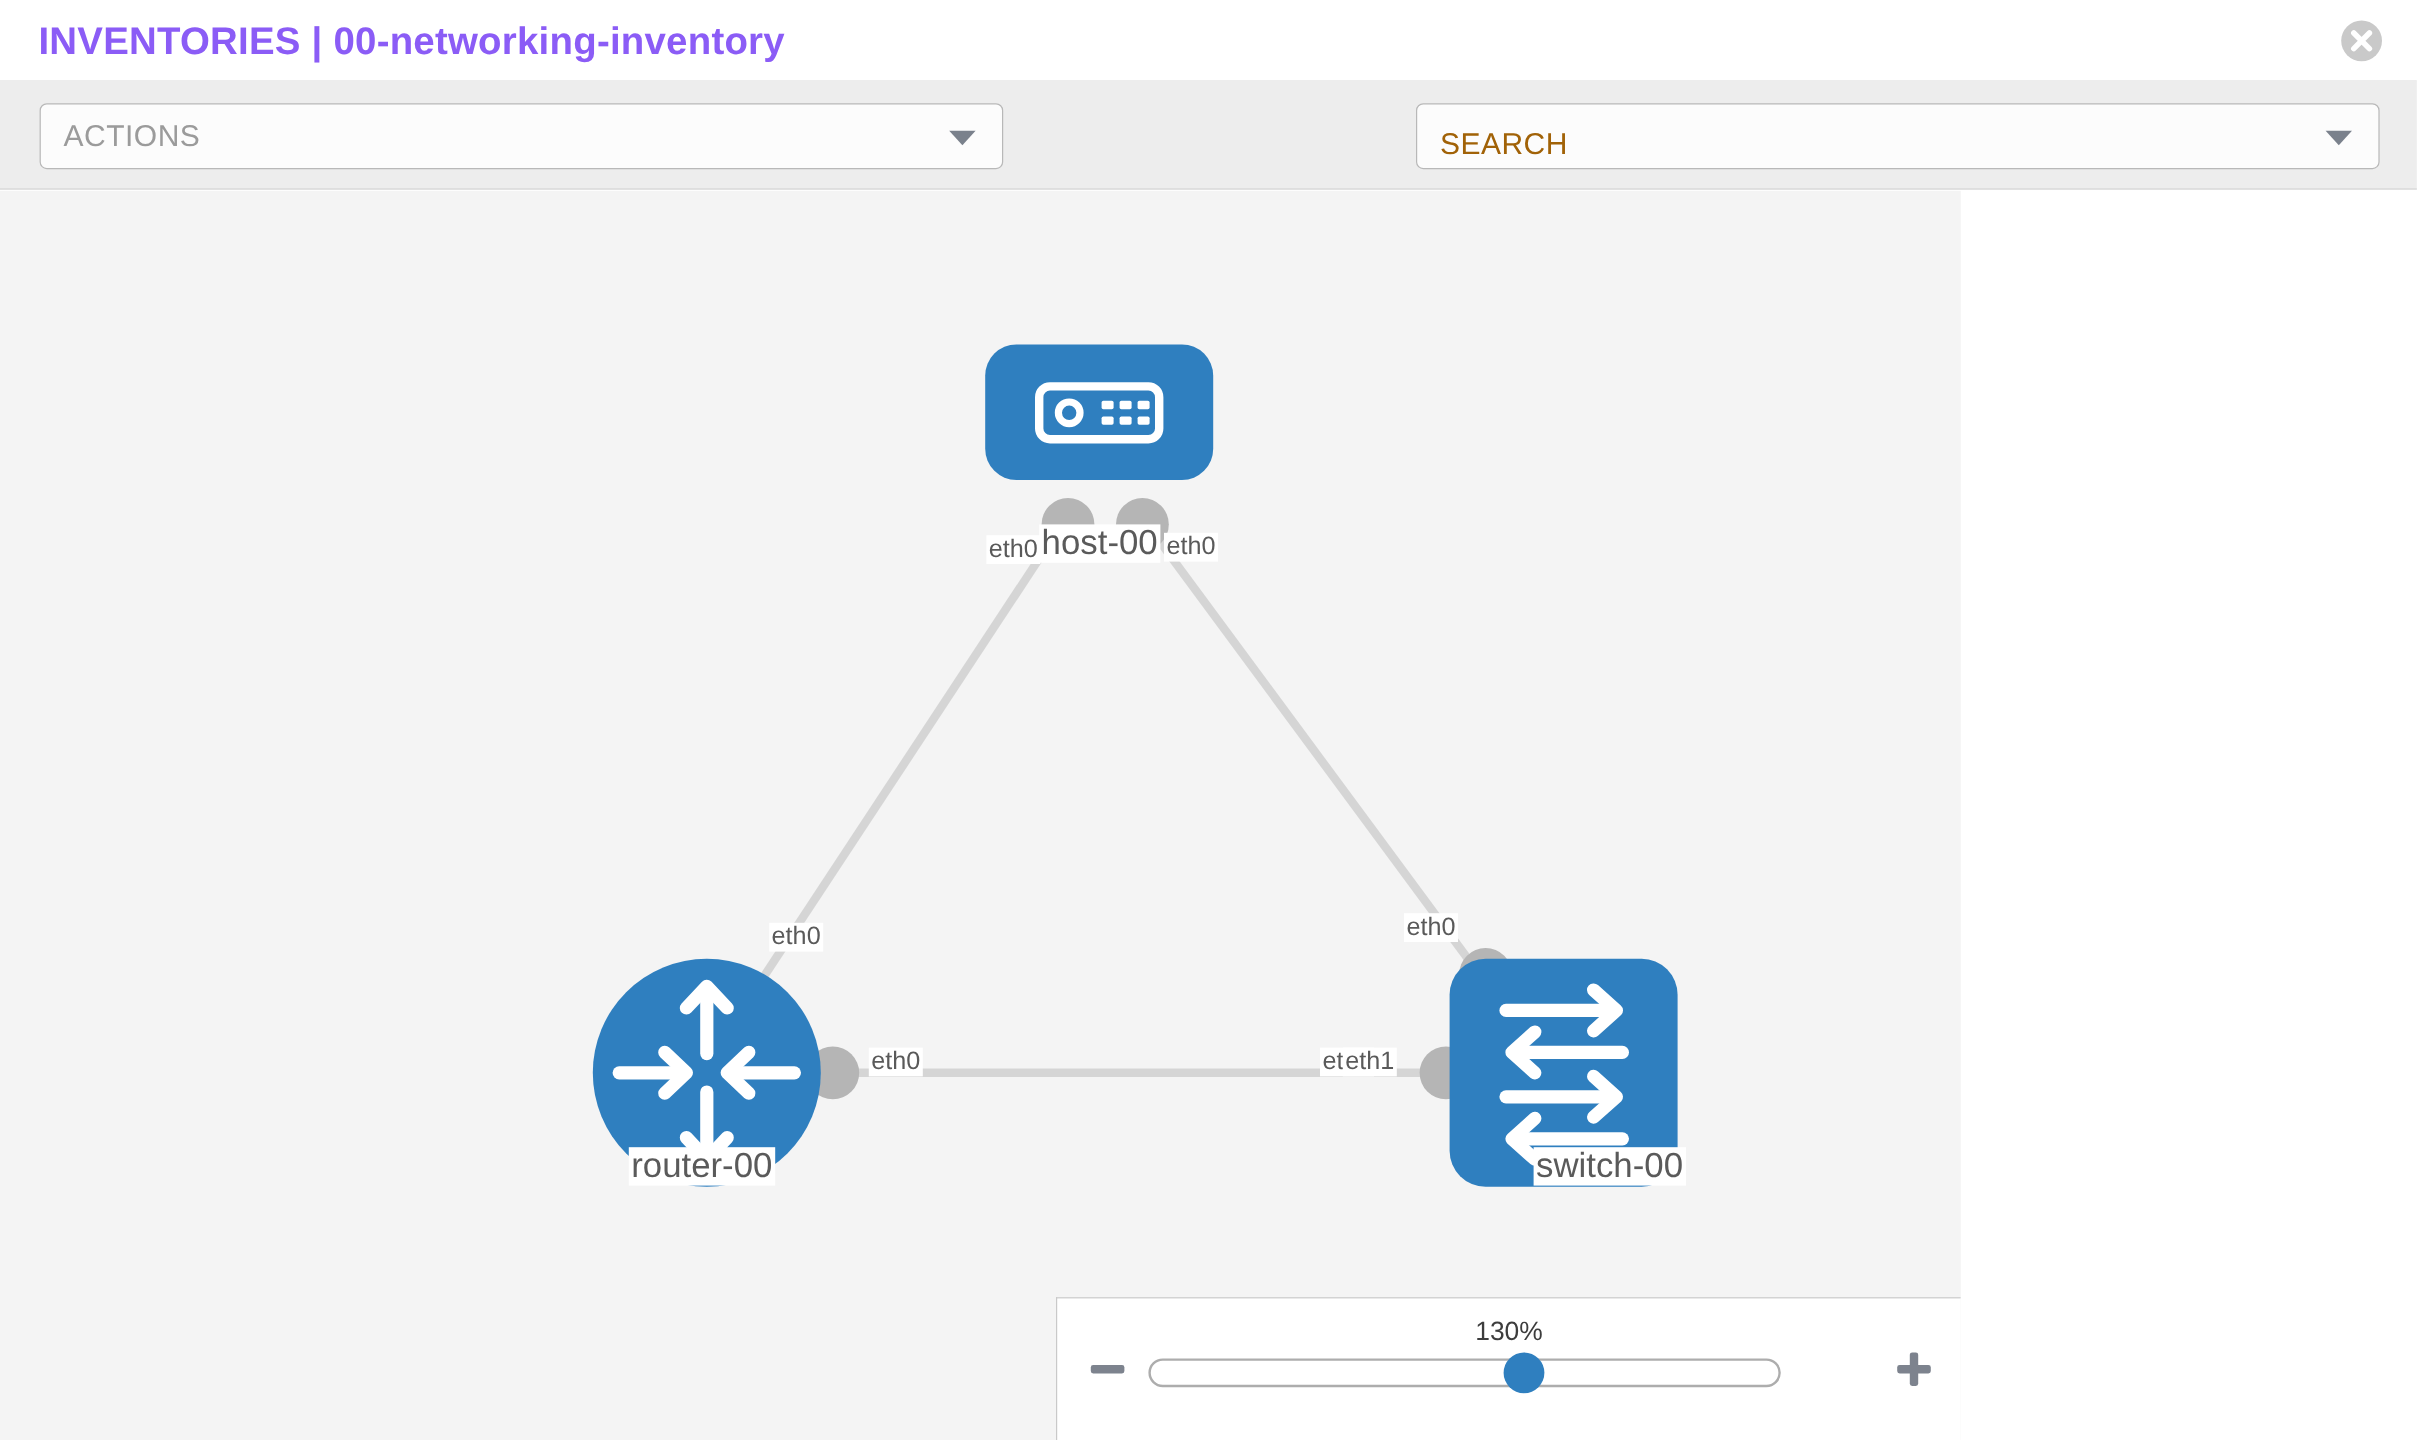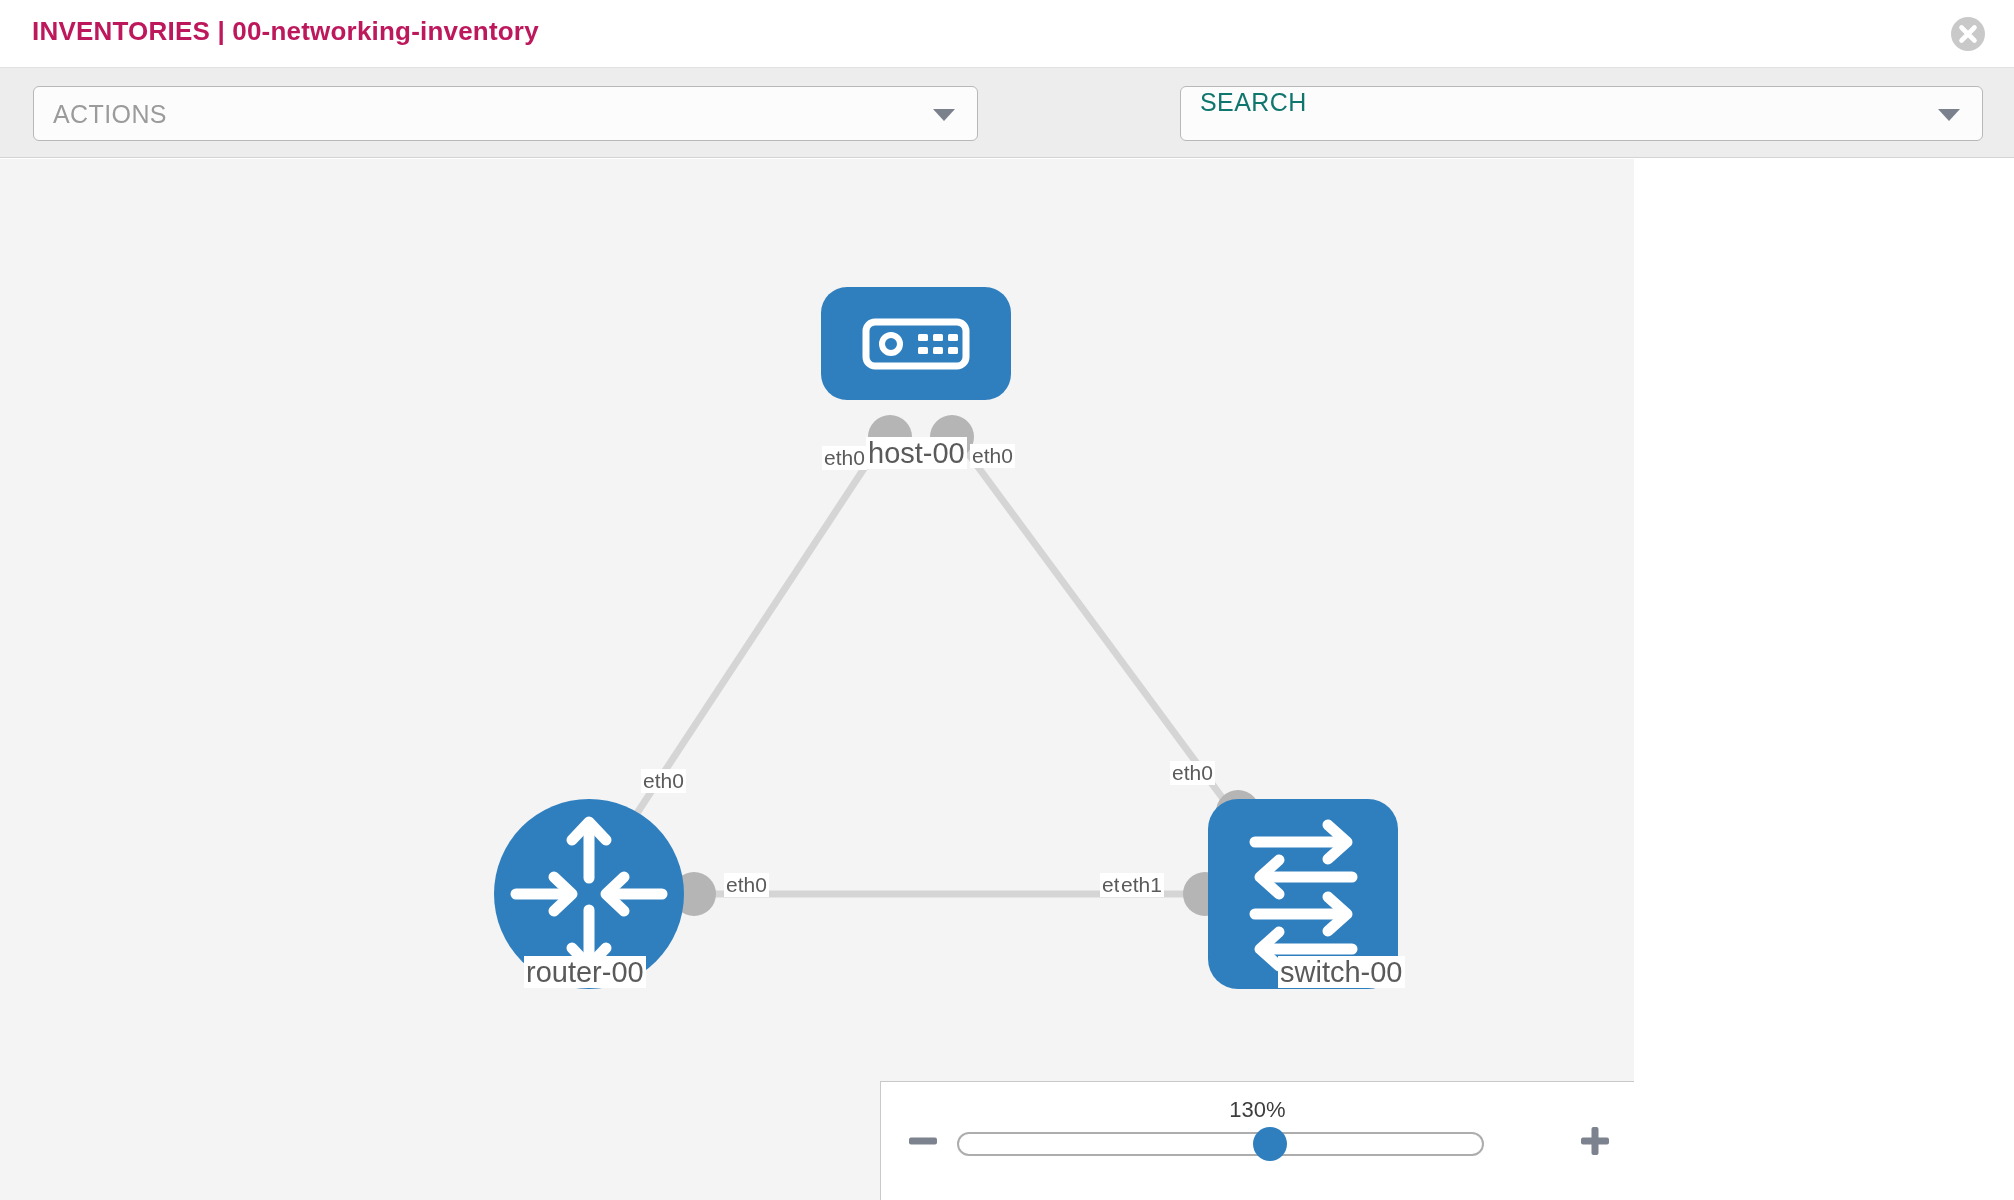--- a/index.html
+++ b/index.html
@@ -12,41 +12,41 @@
 
   
   .header {
     position: absolute; left: 0; top: 0;
     width: 2014px; height: 68px;
     background: #ffffff;
     border-bottom: 1px solid #e2e2e2;
   }
   .header-title {
     position: absolute; left: 32px; top: 16px;
-    font-size: 26px; font-weight: bold;
-    color: #be185d;
+    font-size: 32px; font-weight: bold;
+    color: #8b5cf6;
     letter-spacing: 0.2px;
     white-space: nowrap;
   }
   .close-btn {
     position: absolute; right: 28px; top: 16px;
     width: 36px; height: 36px;
     cursor: pointer;
   }
 
   
   .toolbar {
     position: absolute; left: 0; top: 68px;
     width: 2014px; height: 90px;
     background: #ededed;
     border-bottom: 1px solid #d4d4d4;
   }
   .actions-select {
     position: absolute; left: 33px; top: 18px;
-    width: 945px; height: 55px;
+    width: 803px; height: 55px;
     background: #fcfcfc;
     border: 1px solid #b8b8b8;
     border-radius: 6px;
   }
   .actions-label {
     position: absolute; left: 19px; top: 13px;
     font-size: 25px; color: #9b9b9b;
     letter-spacing: 0.4px;
   }
   .caret {
@@ -65,22 +65,22 @@
   .tool-icon.key    { left: 1113px; }
 
   .search-select {
     position: absolute; left: 1180px; top: 18px;
     width: 803px; height: 55px;
     background: #fcfcfc;
     border: 1px solid #b8b8b8;
     border-radius: 6px;
   }
   .search-label {
-    position: absolute; left: 19px; top: 1px;
-    font-size: 25px; color: #0f766e;
+    position: absolute; left: 19px; top: 19px;
+    font-size: 25px; color: #a16207;
     letter-spacing: 0.4px;
   }
 
   
   .canvas {
     position: absolute; left: 0; top: 159px;
     width: 1634px; height: 1041px;
     background: #f4f4f4;
     overflow: hidden;
   }

